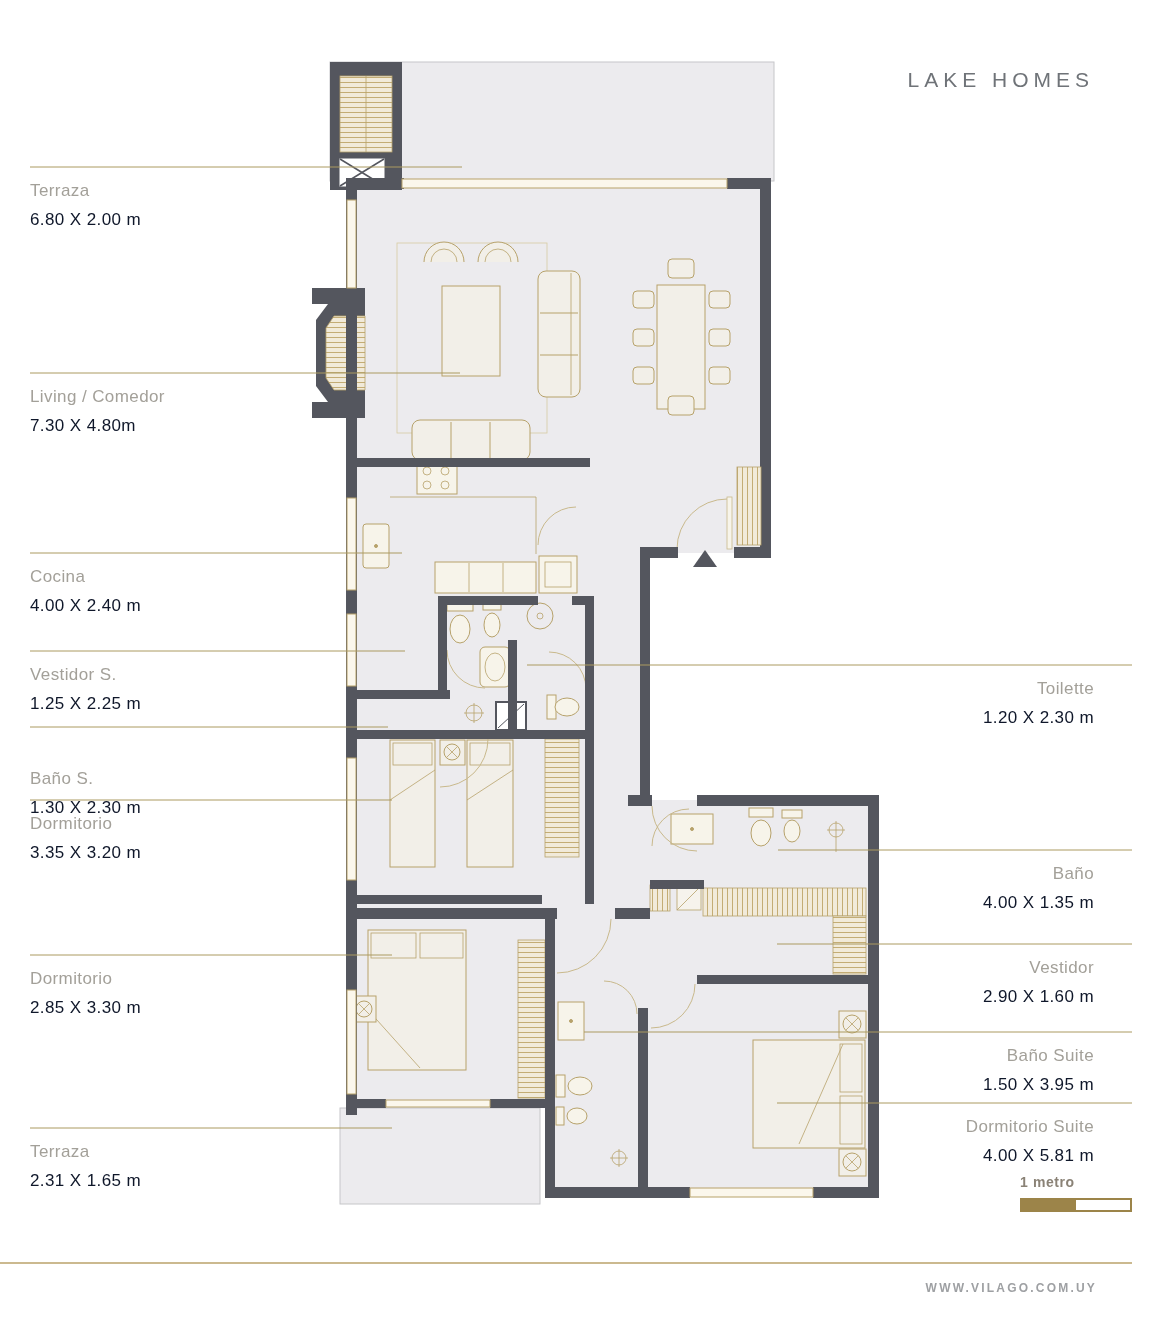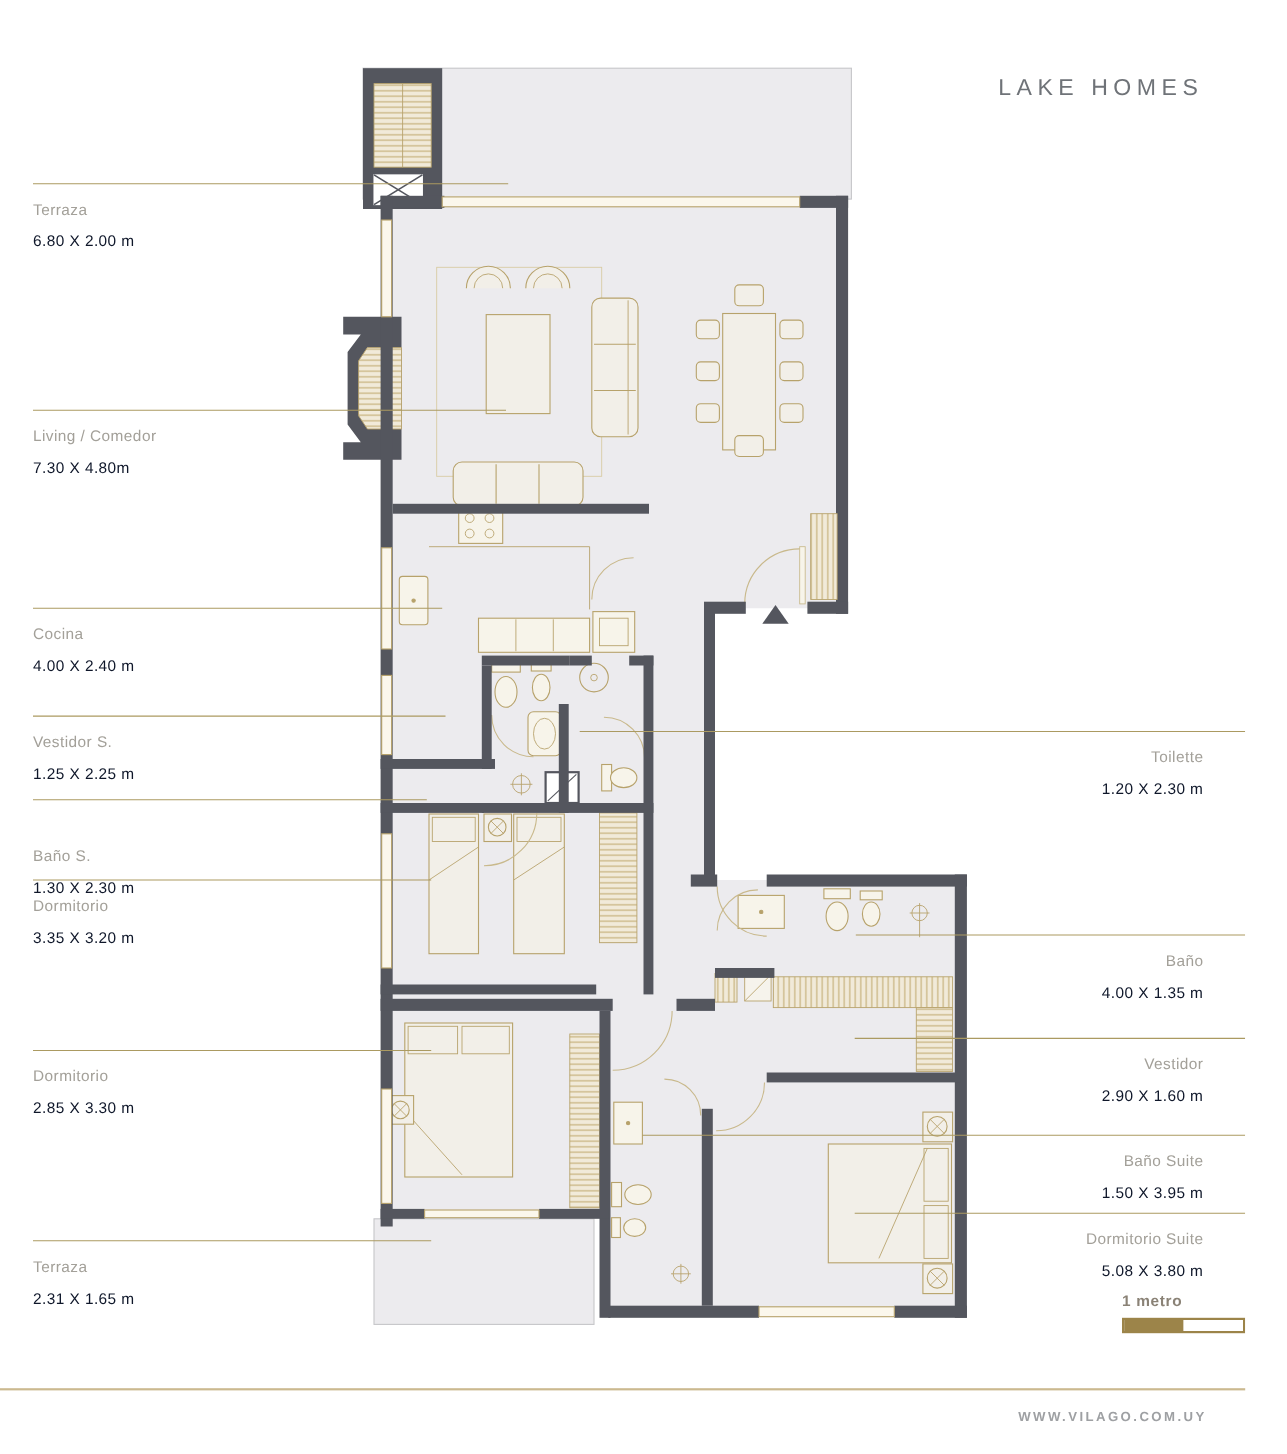--- a/index.html
+++ b/index.html
@@ -1,19 +1,19 @@
 <!DOCTYPE html>
 <html><head>
 <meta charset="utf-8">
 <style>
   html,body{margin:0;padding:0;background:#ffffff;}
   .canvas{position:relative;width:1132px;height:1322px;background:#ffffff;
           font-family:"Liberation Sans", sans-serif;overflow:hidden;}
   .plan-svg{position:absolute;left:0;top:0;}
-  .room-label{position:absolute;color:#a3a099;font-size:14px;line-height:29px;
+  .room-label{position:absolute;color:#a3a099;font-size:17px;line-height:29px;
               letter-spacing:.4px;font-weight:400;white-space:nowrap;}
   .room-label .dims{display:block;color:#0f172a;}
   .room-label.right{text-align:right;}
   .page-title{position:absolute;top:68px;right:38px;color:#6f7378;font-size:21px;
               letter-spacing:5px;font-weight:500;}
   .scale-label{position:absolute;left:1020px;top:1174px;color:#8a8276;
                font-size:14px;font-weight:700;letter-spacing:.6px;}
   .scale-bar{position:absolute;left:1020px;top:1198px;width:108px;height:10px;
              border:2px solid #9c8449;display:flex;}
   .scale-bar .filled{flex:1;background:#9c8449;}
@@ -373,21 +373,21 @@
   <div class="room-label right" style="right:38px;top:953px">
     <span>Vestidor</span>
     <span class="dims">2.90 X 1.60 m</span>
   </div>
   <div class="room-label right" style="right:38px;top:1041px">
     <span>Baño Suite</span>
     <span class="dims">1.50 X 3.95 m</span>
   </div>
   <div class="room-label right" style="right:38px;top:1112px">
     <span>Dormitorio Suite</span>
-    <span class="dims">5.08 X 3.80 m</span>
+    <span class="dims">4.00 X 5.81 m</span>
   </div>
 
   <div class="scale-label">1 metro</div>
   <div class="scale-bar">
     <div class="filled"></div>
     <div class="empty"></div>
   </div>
 
   <div class="footer-line"></div>
   <div class="footer-url">WWW.VILAGO.COM.UY</div>

